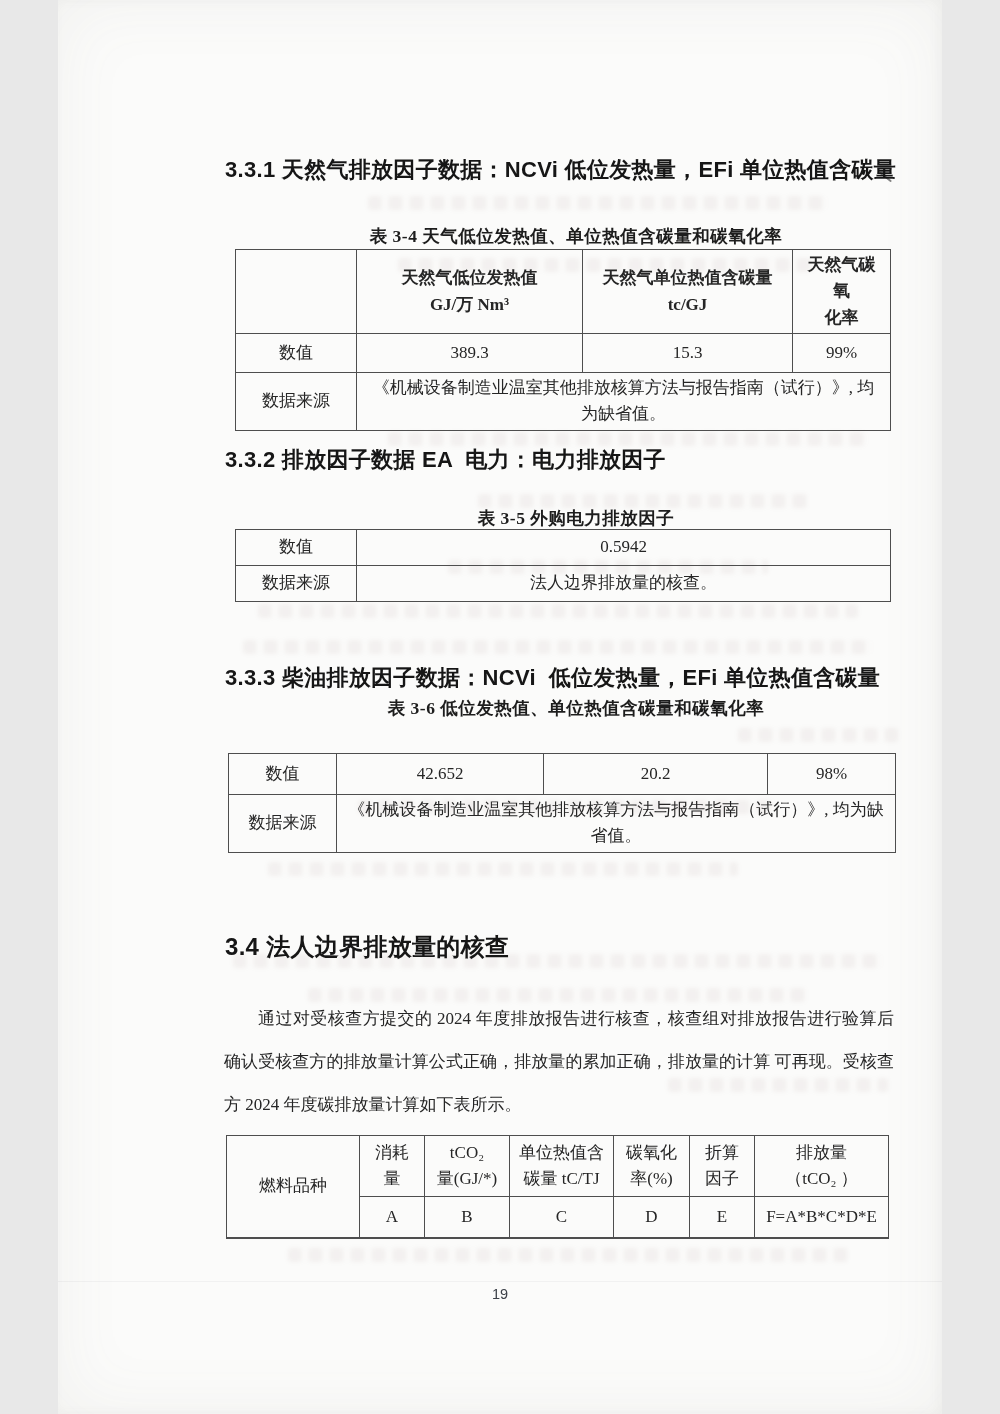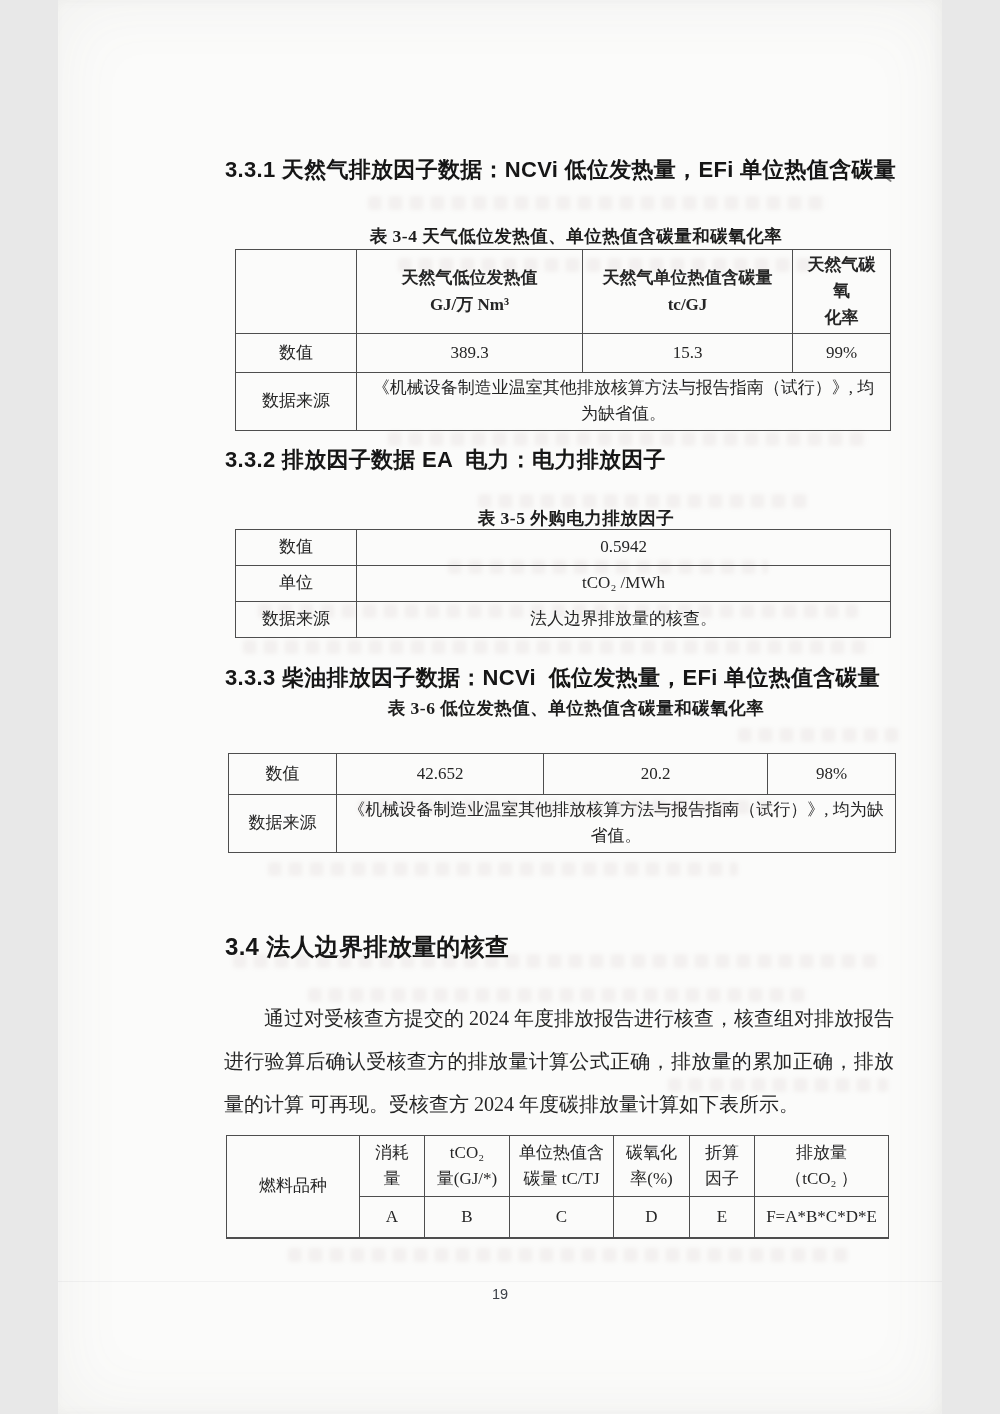--- a/index.html
+++ b/index.html
@@ -18,21 +18,21 @@
     font-weight:700; color:#161616; font-size:22px; line-height:1.25;
     white-space:pre-wrap; letter-spacing:0.3px;
   }
   #h34 { font-size:24px; }
   .cap {
     position:absolute; left:180px; width:676px; text-align:center;
     font-weight:700; font-size:17.5px; color:#1d1d1d; letter-spacing:0.5px;
   }
   .para {
     position:absolute; left:166px; top:997px; width:670px;
-    font-size:20px; line-height:43px; text-align:justify; text-indent:2em;
+    font-size:17px; line-height:43px; text-align:justify; text-indent:2em;
     color:#262626;
   }
   
   table.doc-table {
     position:absolute; border-collapse:collapse; table-layout:fixed;
     background:transparent;
   }
   table.doc-table td {
     border:1px solid #4e4e4e; text-align:center; vertical-align:middle;
     font-size:17px; color:#262626; padding:2px 8px; line-height:1.55;
@@ -137,24 +137,20 @@
     <colgroup>
         <col style="width:121px">
         <col>
       </colgroup>
     <tbody>
       <tr>
         <td>数值</td>
         <td>0.5942</td>
       </tr>
       <tr>
-        <td>单位</td>
-        <td>tCO₂ /MWh</td>
-      </tr>
-      <tr>
         <td>数据来源</td>
         <td>法人边界排放量的核查。</td>
       </tr>
     </tbody>
   </table>
 
   <h2 class="hsec" style="top:664px;">3.3.3 柴油排放因子数据：NCVi  低位发热量，EFi 单位热值含碳量</h2>
 
   <div class="cap" style="top:696px;">表 3-6 低位发热值、单位热值含碳量和碳氧化率</div>
 

